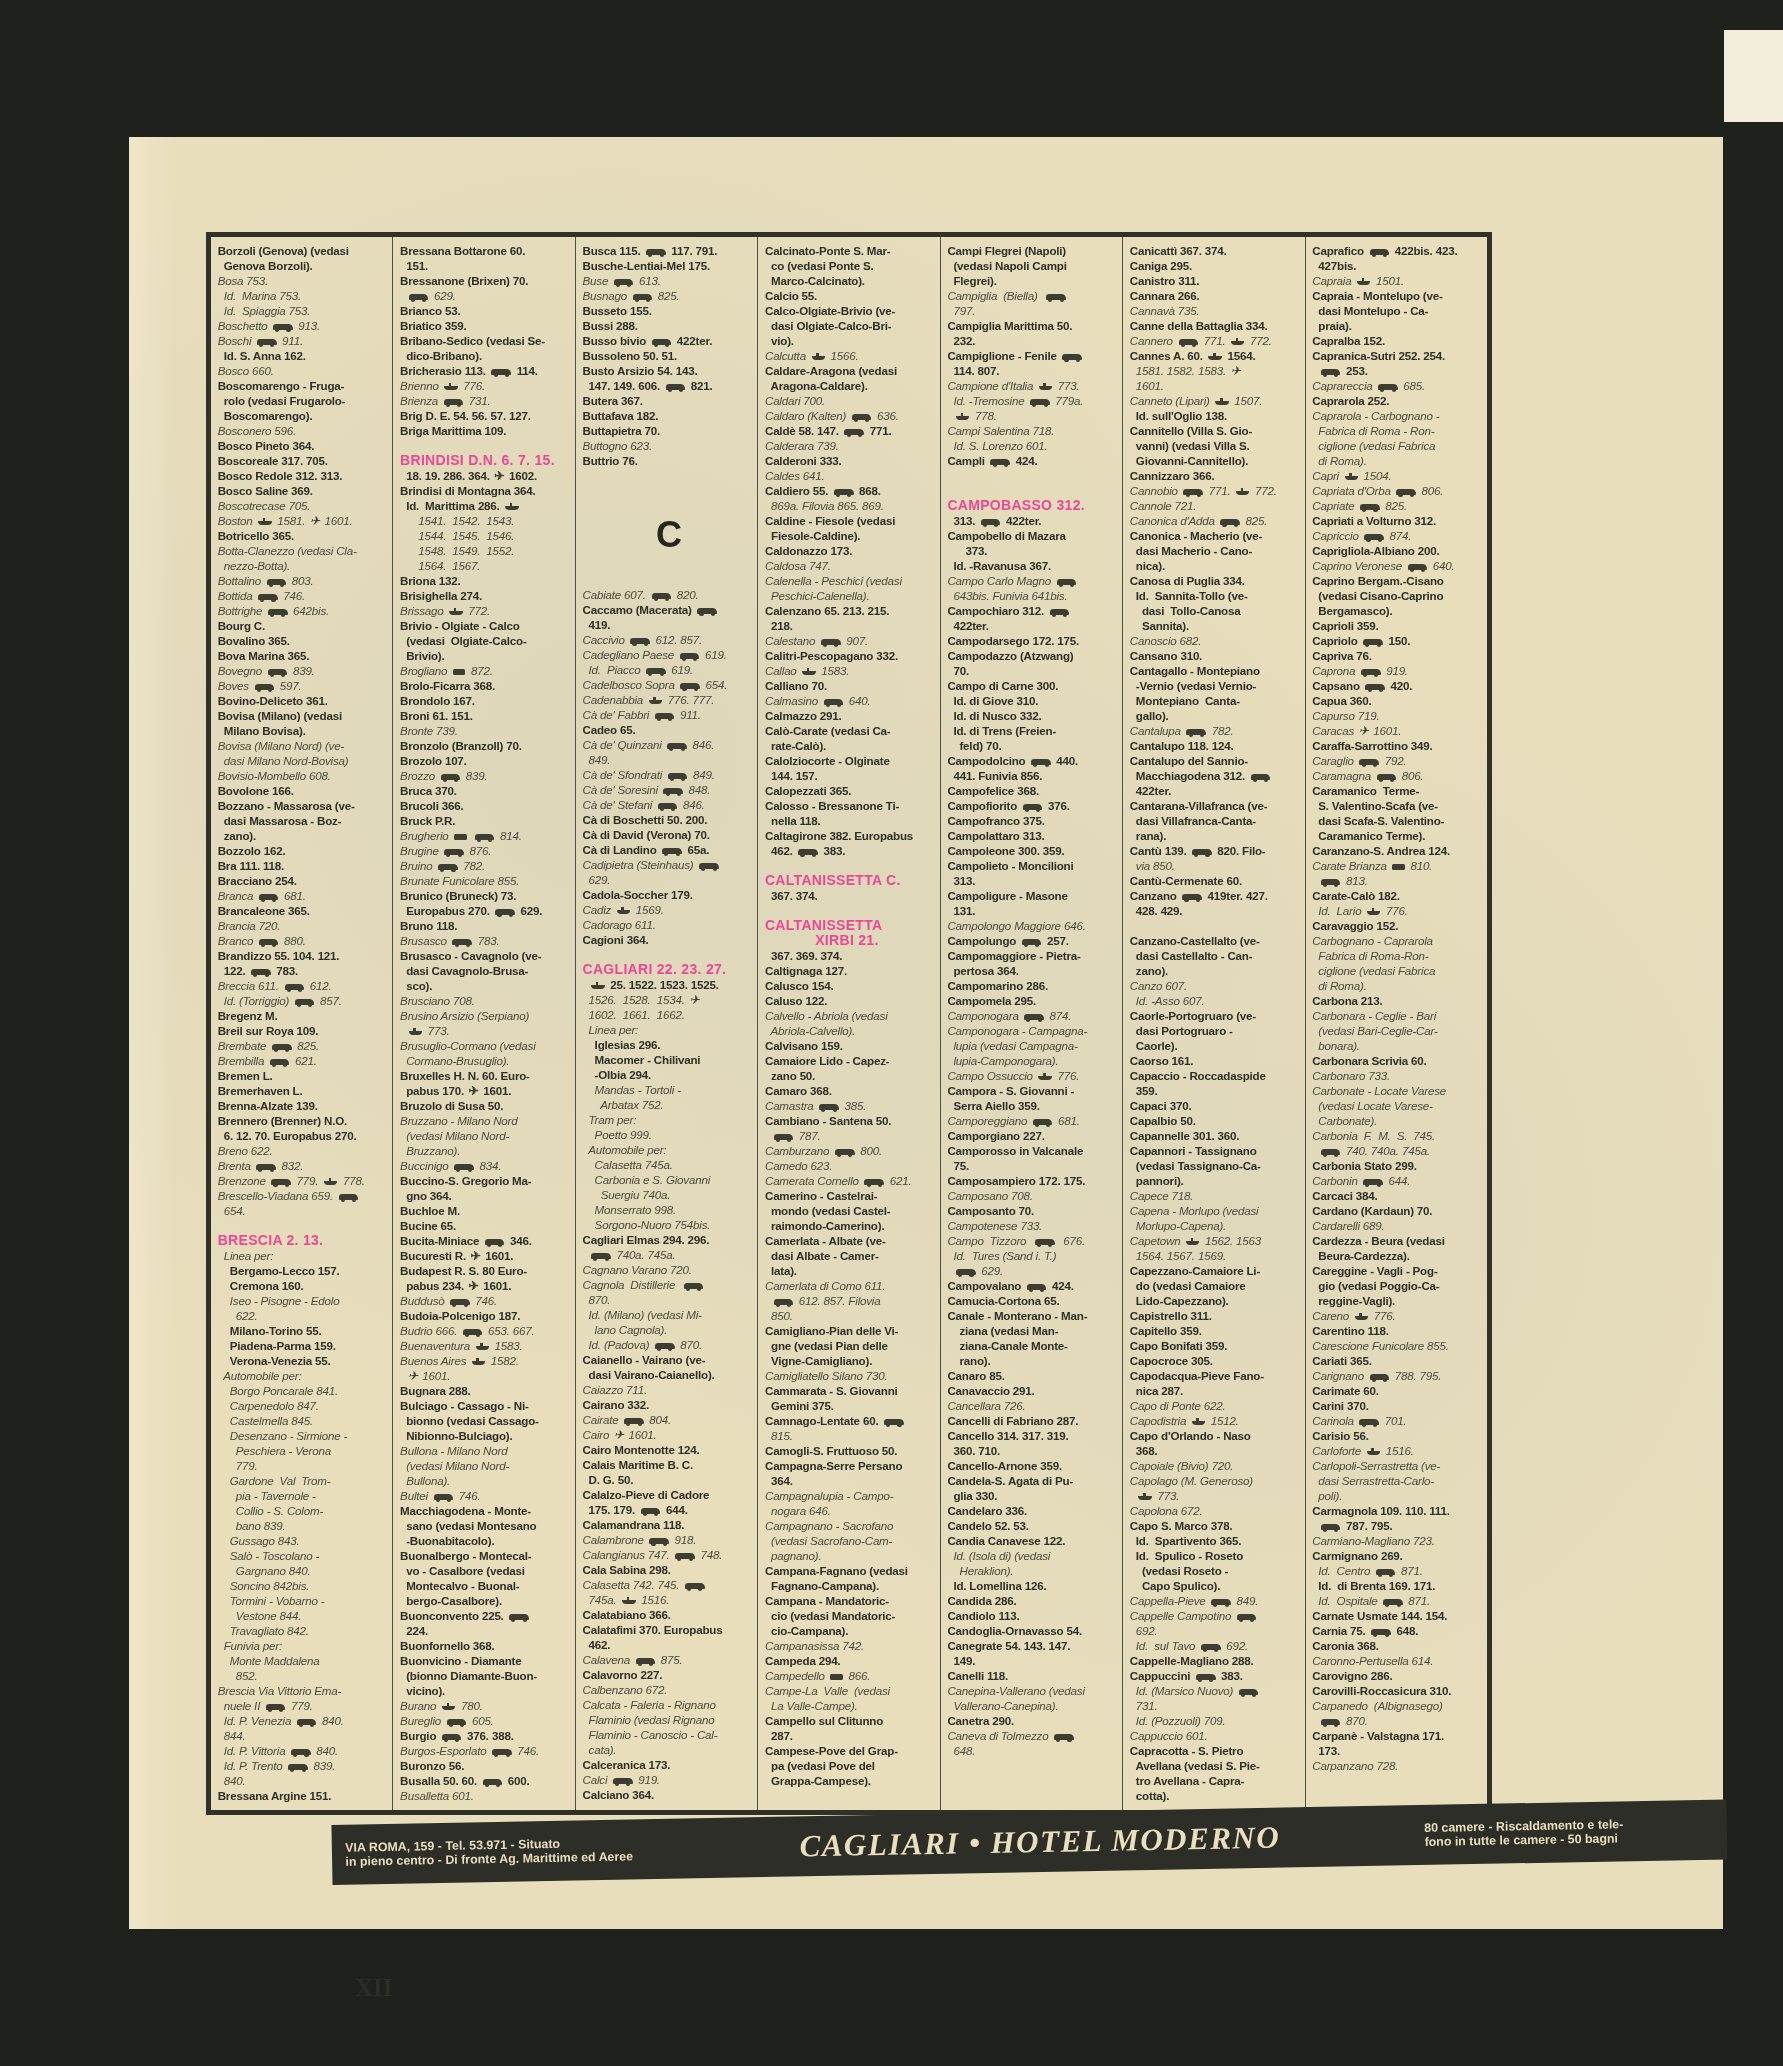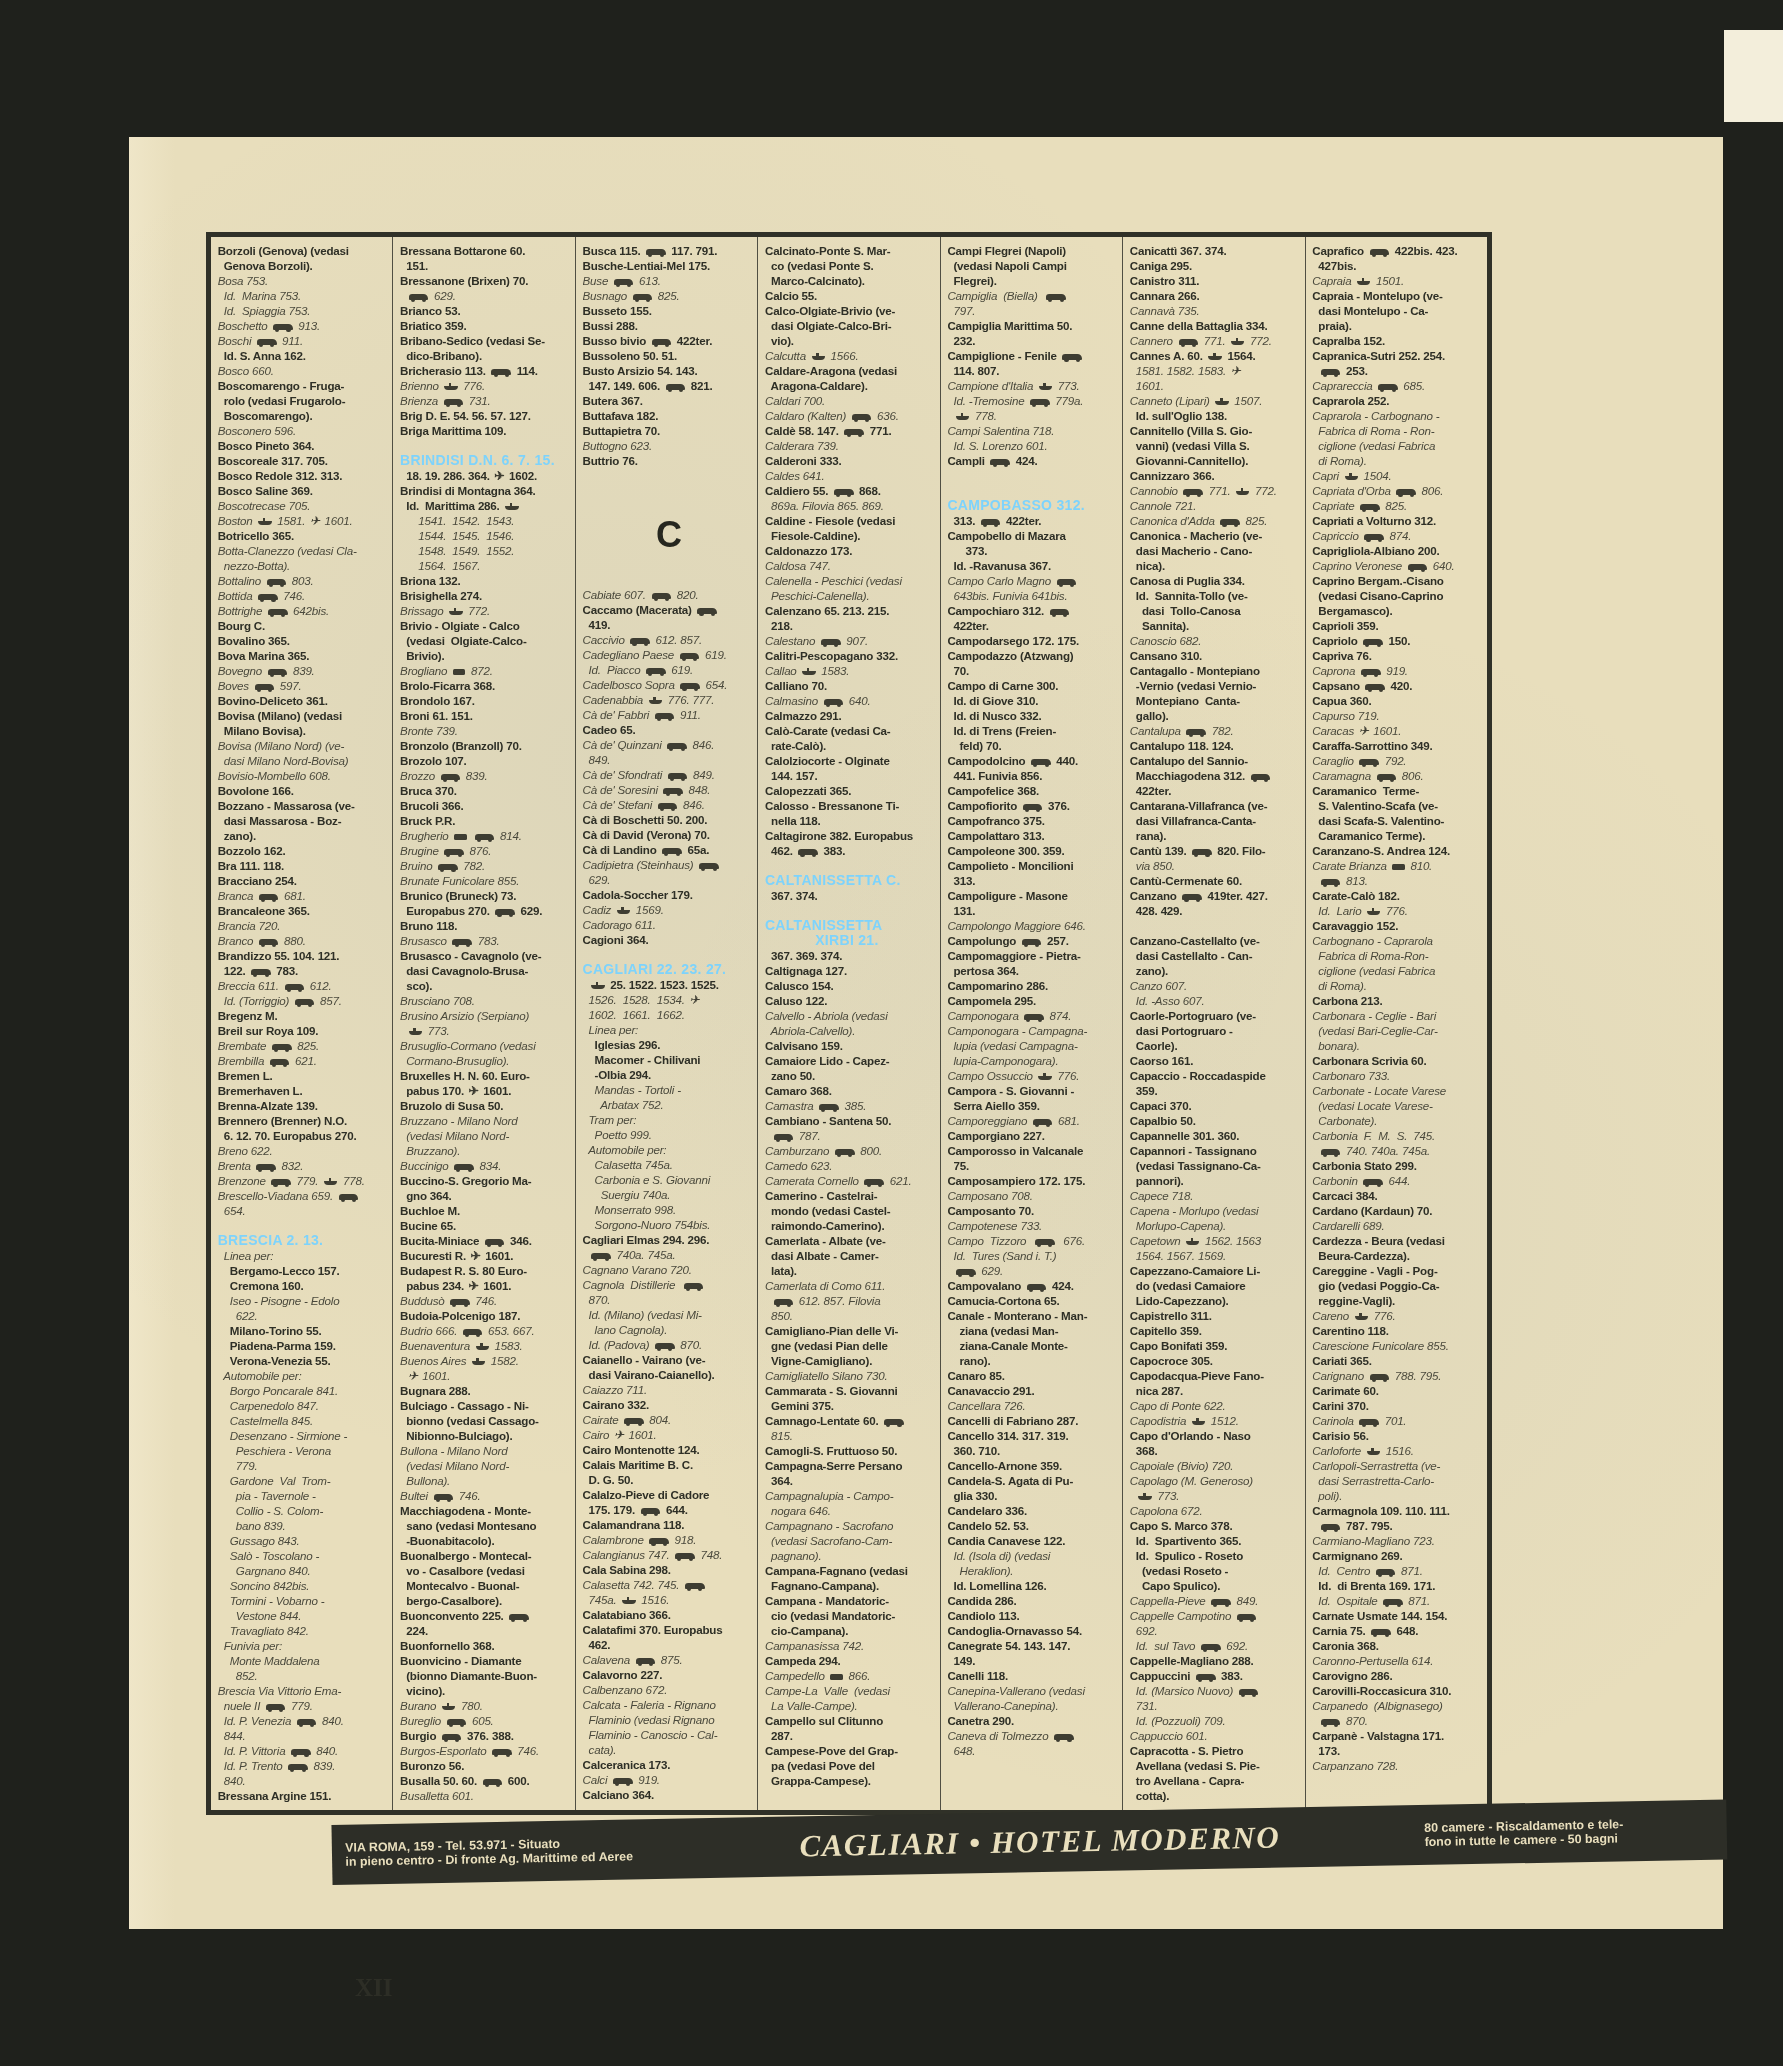--- a/index.html
+++ b/index.html
@@ -8,21 +8,21 @@
     background-image:radial-gradient(circle at 30% 35%,rgba(125,145,165,.10),transparent 45%),
                      radial-gradient(circle at 70% 60%,rgba(125,145,165,.08),transparent 40%),
                      linear-gradient(90deg,#efe6c8 0,#e8debc 46px,#e8debc 100%);}
   .corner{position:absolute;left:1724px;top:30px;width:59px;height:92px;background:#f3eedb;}
   .box{position:absolute;left:206px;top:232px;width:1286px;height:1583px;border:5.2px solid #303128;box-sizing:border-box;display:flex;background:transparent;}
   .col{flex:1 1 0;padding:6.2px 2.1px 0 6.7px;overflow:hidden;border-left:1.5px solid #504f43;}
   .col:first-child{border-left:none;}
   .line{white-space:pre;line-height:15px;font-size:11.6px;color:#3a3a30;letter-spacing:-0.2px;overflow:hidden;}
   .line.b{font-weight:700;color:#2e2f26;}
   .line.i{font-style:italic;font-weight:400;color:#4a493c;}
-  .line.hdr{font-weight:800;font-size:14px;color:#7dd3fc;letter-spacing:0.3px;}
+  .line.hdr{font-weight:800;font-size:14px;color:#ec4899;letter-spacing:0.3px;}
   .line.gap{height:15px;}
   .line.letter{font-size:36px;font-weight:800;text-align:center;height:44px;line-height:44px;color:#26271f;}
   .ic{position:relative;display:inline-block;vertical-align:baseline;}
   .ic-car{width:19.6px;height:5.7px;background:#3e3d32;border-radius:3.1px 4.6px 1px 1px;margin:0 2.6px 0.5px 2.6px;}
   .ic-car::before,.ic-car::after{content:"";position:absolute;bottom:-2.1px;width:4.1px;height:4.1px;border-radius:50%;background:#3e3d32;}
   .ic-car::before{left:2.1px}.ic-car::after{right:2.1px}
   .ic-tram{width:12.4px;height:6.7px;background:#3e3d32;border-radius:1.5px;margin:0 2.6px;}
   .ic-ship{width:13.4px;height:4.1px;background:#3e3d32;border-radius:0 0 5.7px 5.7px;margin:0 2.6px;}
   .ic-ship::before{content:"";position:absolute;top:-3.1px;left:4.6px;width:2.6px;height:3.6px;background:#3e3d32;}
   .ic-plane{font-size:12.4px;line-height:1;color:#3e3d32;margin:0 1.5px;}

